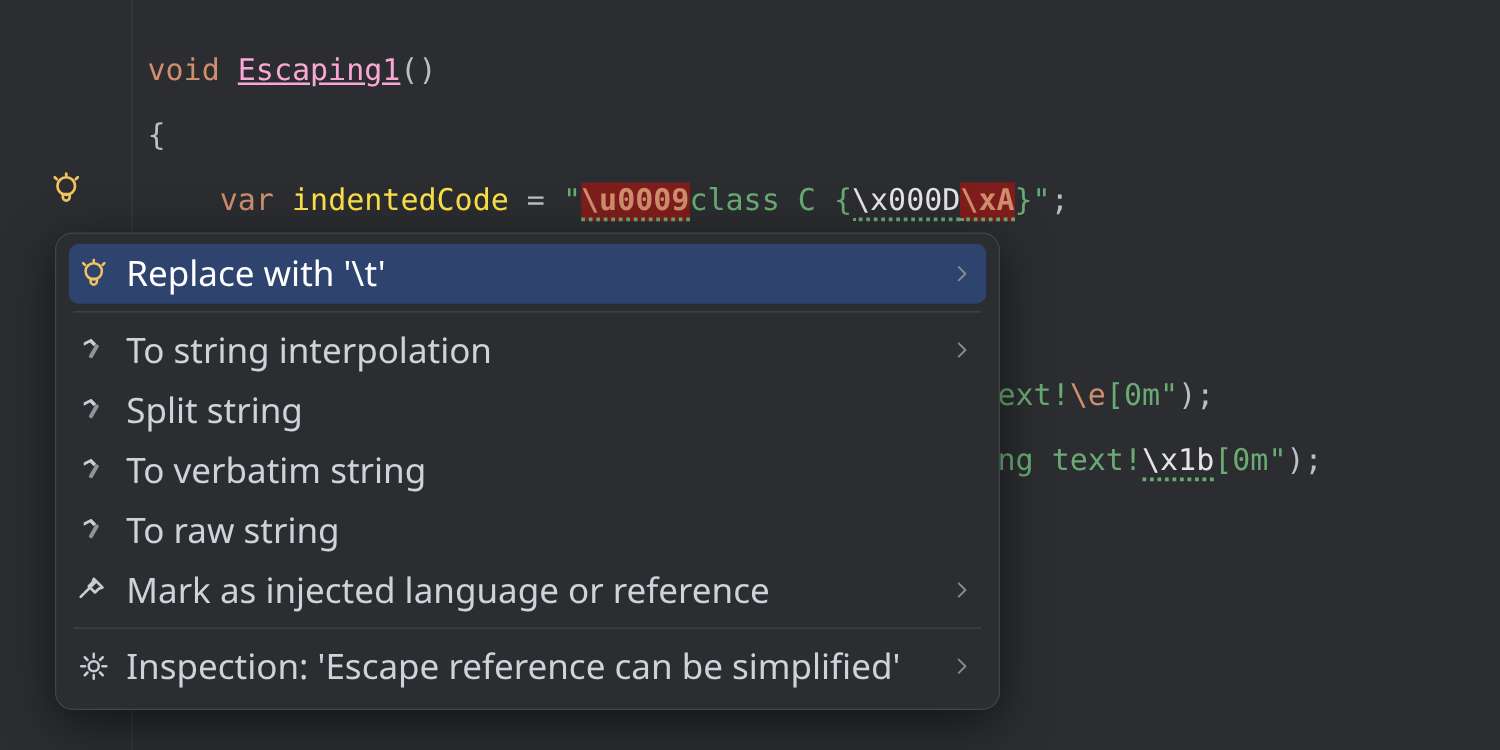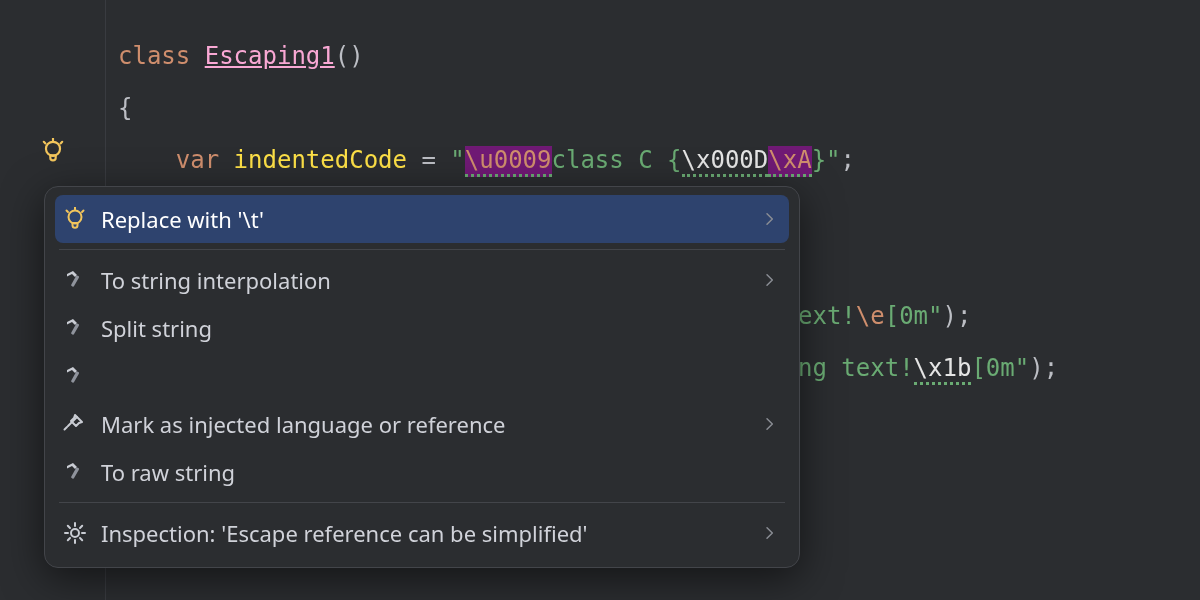--- a/index.html
+++ b/index.html
@@ -30,21 +30,21 @@
     line-height: 52px;
     white-space: pre;
   }
   .kw { color: #cf8e6d; }
   .type { color: #f9a8d4; text-decoration: underline; }
   .punct { color: #bcbec4; }
   .ident { color: #fde047; }
   .str { color: #6aab73; }
   .esc { color: #cf8e6d; }
   .esc-under { color: #e5e5e5; border-bottom: 3px dotted #6aab73; }
-  .esc-hl-under { color: #cf8e6d; background: #701a75; border-bottom: 3px dotted #6aab73; }
+  .esc-hl-under { color: #cf8e6d; background: #7f1d1d; border-bottom: 3px dotted #6aab73; font-weight: bold; }
   .frag1 {
     position: absolute;
     left: 798px; top: 290px;
     line-height: 52px;
     white-space: pre;
   }
   .frag2 {
     position: absolute;
     left: 798px; top: 342px;
     line-height: 52px;
@@ -53,21 +53,21 @@
   
   .popup {
     position: absolute;
     left: 44px; top: 186px;
     width: 756px;
     background: #2b2d30;
     border: 1px solid #43454a;
     border-radius: 14px;
     box-shadow: 0 10px 40px rgba(0,0,0,0.55);
     font-family: -apple-system, "Segoe UI", system-ui, sans-serif;
-    font-size: 22px;
+    font-size: 28px;
     color: #d0d2d9;
     padding: 8px 10px 10px 10px;
   }
   .popup .row {
     display: flex;
     align-items: center;
     height: 48px;
     padding: 0 10px 0 6px;
     border-radius: 8px;
     gap: 12px;
@@ -134,21 +134,21 @@
 </svg>
 
 <div class="gutter"></div>
 
 <div class="bulb-gutter">
   <svg width="26" height="26" viewBox="0 0 24 24">
       <use href="#ic-bulb"></use>
     </svg>
 </div>
 
-<div class="code"><span class="kw">class</span> <span class="type">Escaping1</span><span class="punct">()</span>
+<div class="code"><span class="kw">void</span> <span class="type">Escaping1</span><span class="punct">()</span>
 <span class="punct">{</span>
     <span class="kw">var</span> <span class="ident">indentedCode</span><span class="punct"> = </span><span class="str">"</span><span class="esc-hl-under">\u0009</span><span class="str">class C {</span><span class="esc-under">\x000D</span><span class="esc-hl-under">\xA</span><span class="str">}</span><span class="str">"</span><span class="punct">;</span></div>
 
 <div class="frag1"><span class="str">ext!</span><span class="esc">\e</span><span class="str">[0m"</span><span class="punct">);</span></div>
 
 <div class="frag2"><span class="str">ng text!</span><span class="esc-under">\x1b</span><span class="str">[0m"</span><span class="punct">);</span></div>
 
 <div class="popup">
 
   <div class="row selected">
@@ -189,45 +189,46 @@
       </span>
     <span class="label">Split string</span>
   </div>
 
   <div class="row">
     <span class="icon">
         <svg width="24" height="24" viewBox="0 0 24 24">
           <use href="#ic-hammer"></use>
         </svg>
       </span>
+    <span class="label">To verbatim string</span>
+  </div>
+
+  <div class="row">
+    <span class="icon">
+        <svg width="24" height="24" viewBox="0 0 24 24">
+          <use href="#ic-hammer"></use>
+        </svg>
+      </span>
+    <span class="label">To raw string</span>
   </div>
 
   <div class="row">
     <span class="icon">
         <svg width="24" height="24" viewBox="0 0 24 24">
           <use href="#ic-pin"></use>
         </svg>
       </span>
     <span class="label">Mark as injected language or reference</span>
     <span class="chev">
         <svg width="16" height="24" viewBox="0 0 24 24">
           <use href="#ic-chev"></use>
         </svg>
       </span>
   </div>
 
-  <div class="row">
-    <span class="icon">
-        <svg width="24" height="24" viewBox="0 0 24 24">
-          <use href="#ic-hammer"></use>
-        </svg>
-      </span>
-    <span class="label">To raw string</span>
-  </div>
-
   <hr class="sep">
 
   <div class="row">
     <span class="icon">
         <svg width="24" height="24" viewBox="0 0 24 24">
           <use href="#ic-gear"></use>
         </svg>
       </span>
     <span class="label">Inspection: 'Escape reference can be simplified'</span>
     <span class="chev">

